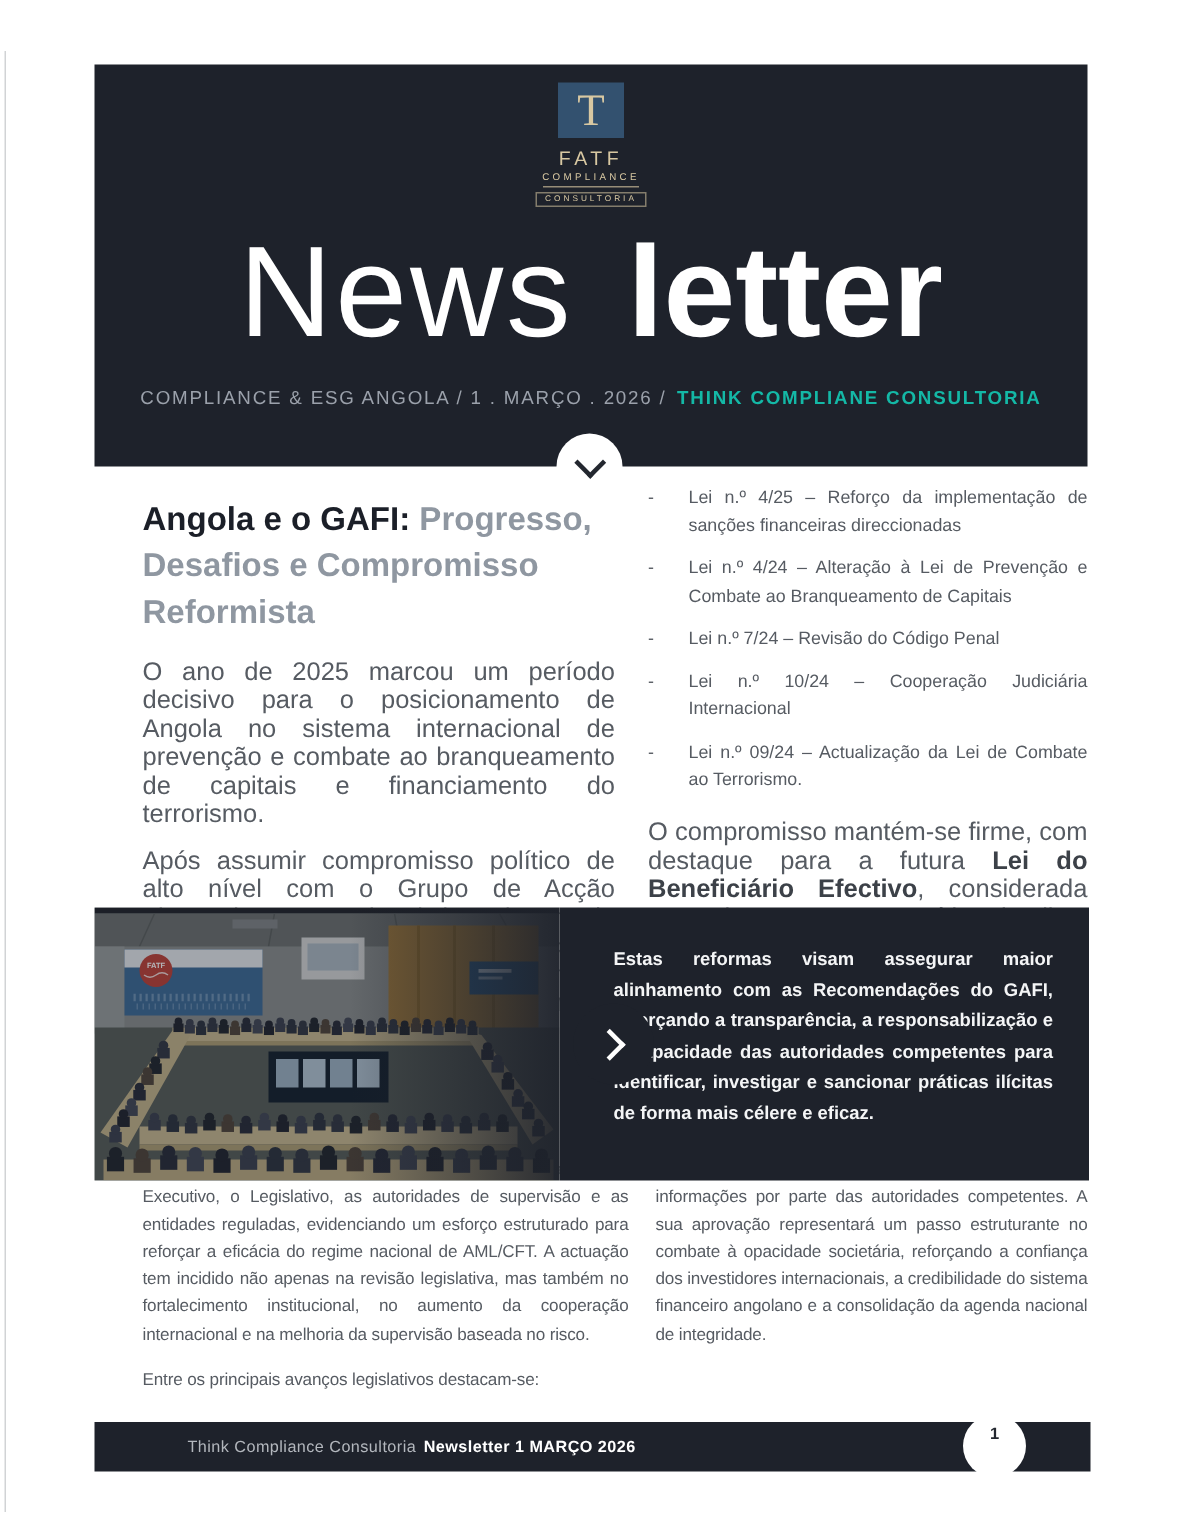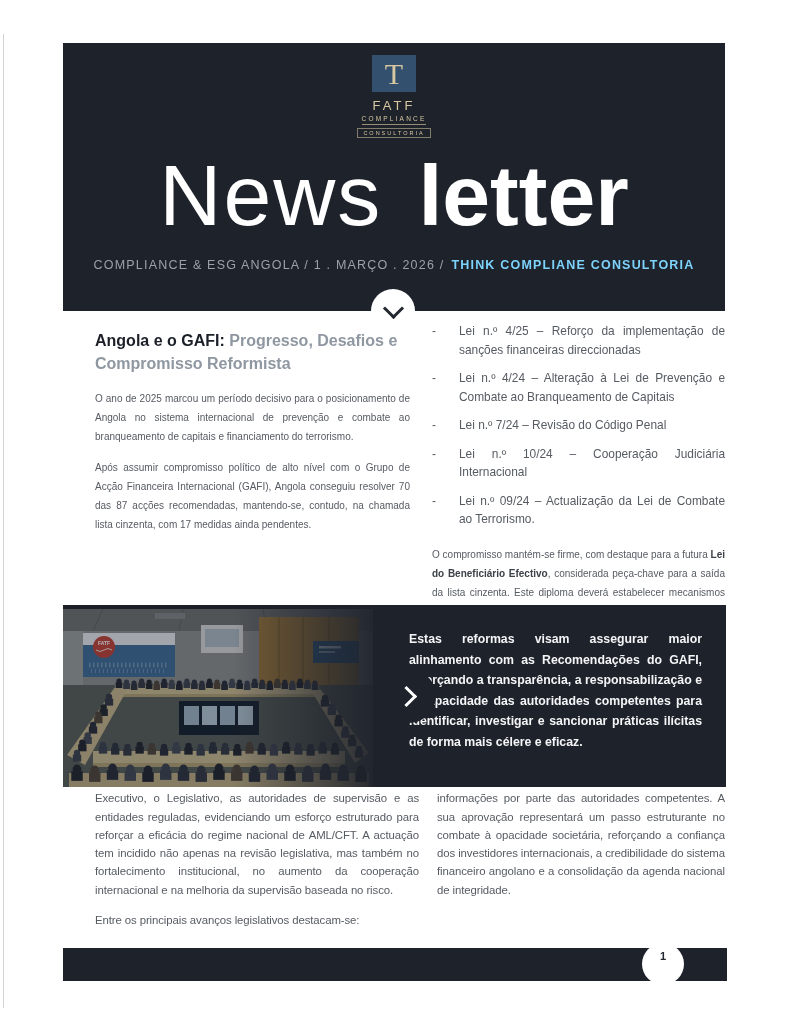--- a/index.html
+++ b/index.html
@@ -18,39 +18,39 @@
   .logo-square{width:44px;height:37px;background:#33516f;display:flex;align-items:center;justify-content:center;}
   .logo-monogram{font-family:"Liberation Serif", serif;font-size:30px;color:#d8c8a2;line-height:1;}
   .logo-l1{font-size:13px;letter-spacing:3px;color:#d8c8a2;margin-top:6px;}
   .logo-l2{font-size:6.5px;letter-spacing:2.2px;color:#d8c8a2;border-bottom:1px solid rgba(216,200,162,.65);padding-bottom:2px;margin-top:2px;}
   .logo-l3{font-size:5.5px;letter-spacing:2px;color:#d8c8a2;border:1px solid rgba(216,200,162,.55);padding:1px 5px;margin-top:3px;}
   .hero-title{margin-top:14px;line-height:1;color:#ffffff;white-space:nowrap;}
   .title-thin{font-size:86px;font-weight:400;letter-spacing:2px;}
   .title-bold{font-size:86px;font-weight:700;letter-spacing:0;margin-left:36px;}
   .hero-subtitle{margin-top:20px;display:flex;gap:7px;align-items:flex-end;white-space:nowrap;}
   .subtitle-reg{font-size:12.5px;letter-spacing:1.2px;color:#9ba1ab;}
-  .subtitle-bold{font-size:12.5px;letter-spacing:1.2px;color:#7dd3fc;font-weight:700;}
+  .subtitle-bold{font-size:12.5px;letter-spacing:1.2px;color:#14b8a6;font-weight:700;}
 
   
   .scroll-circle{
     position:absolute;left:371px;top:289px;width:44px;height:44px;border-radius:50%;
     background:#ffffff;z-index:5;display:flex;align-items:center;justify-content:center;cursor:pointer;
   }
   .chev-down{width:12px;height:12px;border-right:3px solid #23272f;border-bottom:3px solid #23272f;
     transform:rotate(45deg);margin-top:-6px;}
 
   
   .cols{position:absolute;display:flex;}
   .cols-top{left:95px;top:322px;width:630px;gap:22px;}
   .col-l{width:315px;}
   .col-r{width:293px;}
-  .headline{font-size:16px;line-height:1.42;margin:8px 0 14px 0;}
+  .headline{font-size:22px;line-height:1.42;margin:8px 0 14px 0;}
   .headline .hb{font-weight:700;color:#1b1f28;}
   .headline .hl{color:#8f97a1;}
-  p.body{font-size:10px;line-height:19px;color:#565b62;text-align:justify;margin:0 0 12px 0;}
+  p.body{font-size:17px;line-height:19px;color:#565b62;text-align:justify;margin:0 0 12px 0;}
   .bullet{display:flex;font-size:11.9px;line-height:18.5px;color:#565b62;margin-bottom:10px;}
   .bullet .dash{flex:0 0 27px;}
   .bullet .btxt{flex:1;text-align:justify;}
   .rp{margin-top:16px !important;}
   .bold-inline{font-weight:700;color:#3c4148;}
 
   
   .feature{position:absolute;left:63px;top:605px;width:663px;height:182px;display:flex;z-index:2;}
   .photo{width:310px;height:182px;position:relative;overflow:hidden;background:#6f7472;}
   .photo svg{display:block;}
@@ -369,16 +369,20 @@
   <div class="col-bl">
     <p class="body">Este progresso reflecte uma mobilização coordenada entre o Executivo, o Legislativo, as autoridades de supervisão e as entidades reguladas, evidenciando um esforço estruturado para reforçar a eficácia do regime nacional de AML/CFT. A actuação tem incidido não apenas na revisão legislativa, mas também no fortalecimento institucional, no aumento da cooperação internacional e na melhoria da supervisão baseada no risco.</p>
     <p class="body lead">Entre os principais avanços legislativos destacam-se:</p>
   </div>
   <div class="col-br">
     <p class="body">garantindo acesso adequado, preciso e oportuno às informações por parte das autoridades competentes. A sua aprovação representará um passo estruturante no combate à opacidade societária, reforçando a confiança dos investidores internacionais, a credibilidade do sistema financeiro angolano e a consolidação da agenda nacional de integridade.</p>
   </div>
 </section>
 
 <footer class="footer">
+  <div class="footer-text">
+    <span class="f-reg">Think Compliance Consultoria</span>
+    <span class="f-bold">Newsletter 1 MARÇO 2026</span>
+  </div>
   <div class="page-circle">
     <span>1</span>
   </div>
 </footer>
 
 </body></html>

